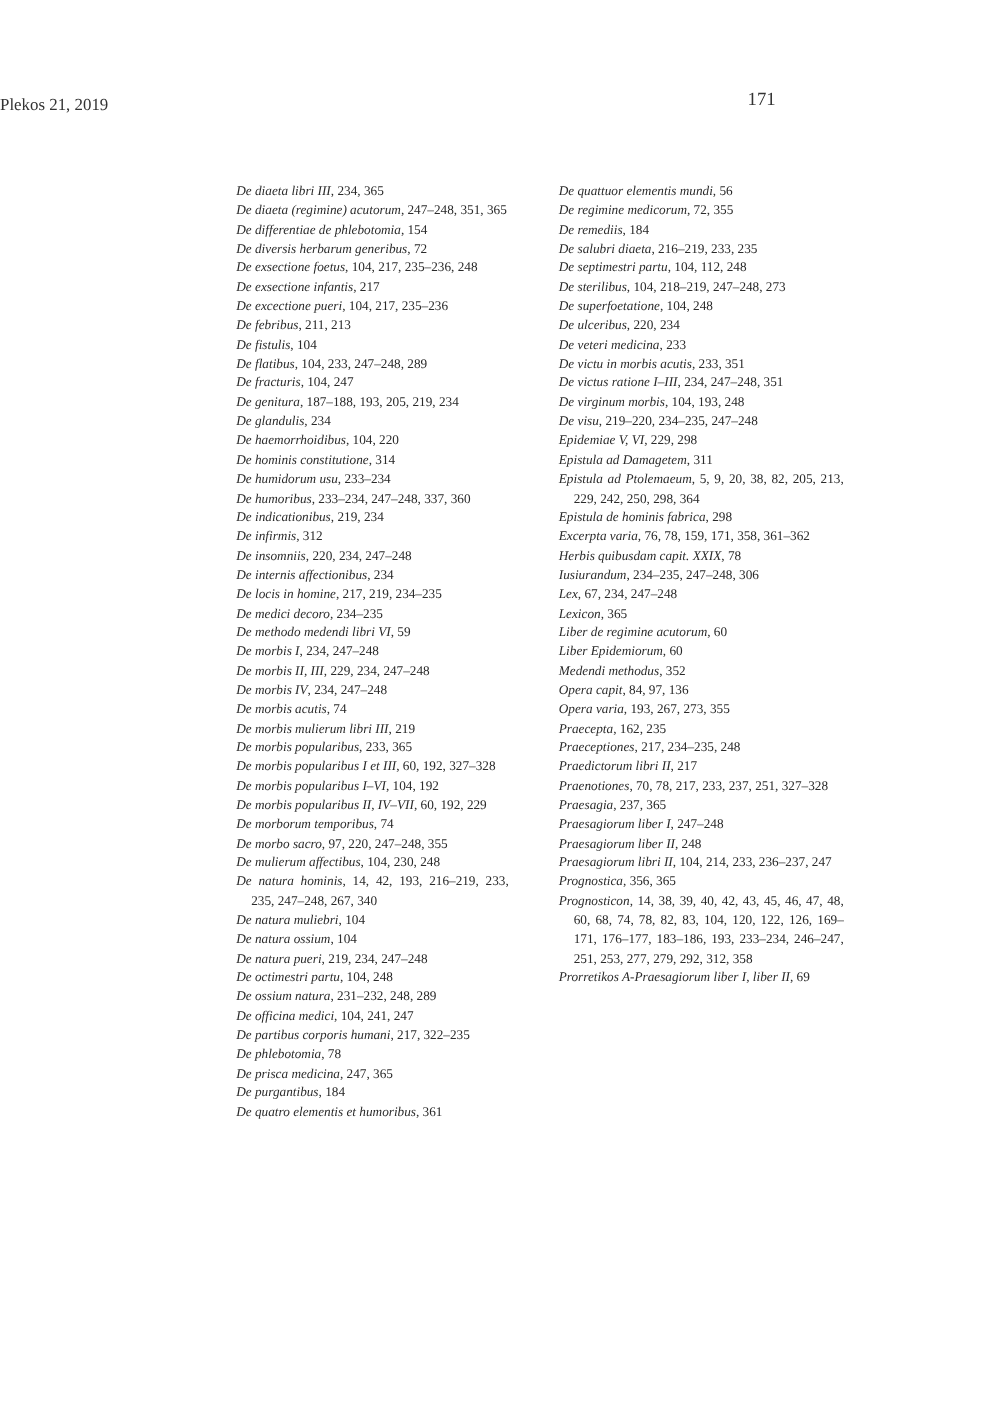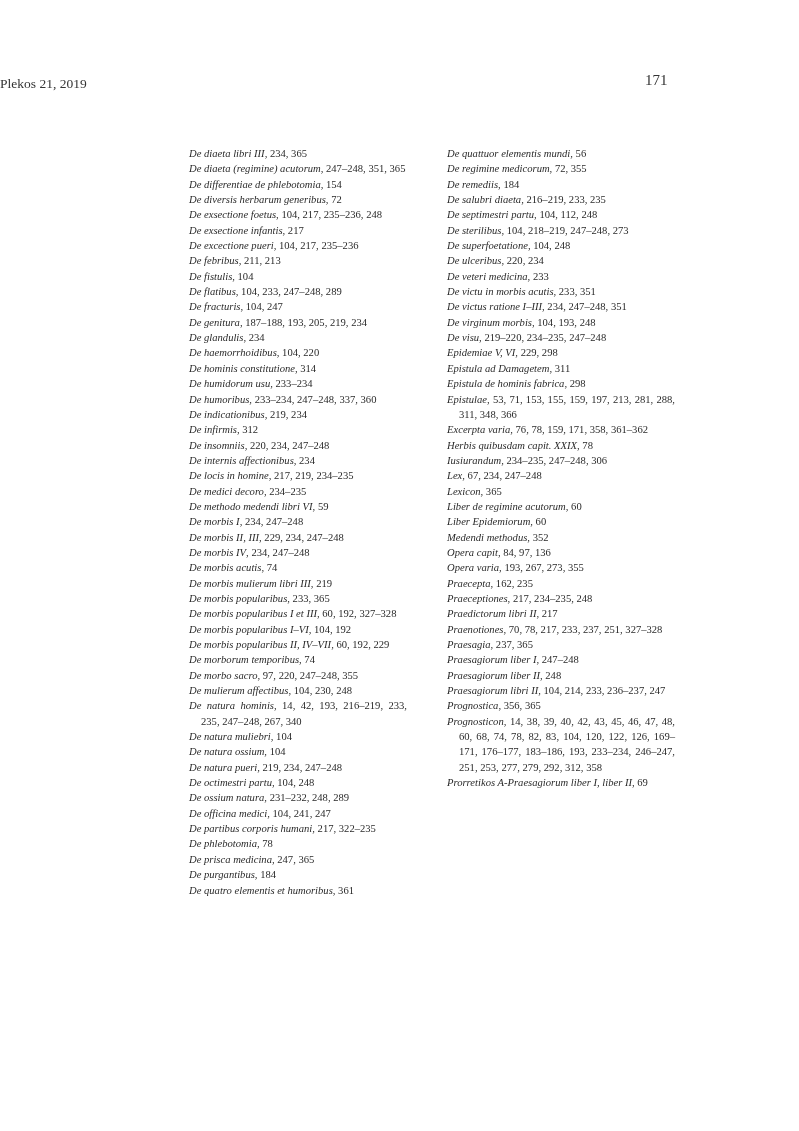--- a/index.html
+++ b/index.html
@@ -7,21 +7,21 @@
     width: 799px; height: 1131px; position: relative; overflow: hidden;
     font-family: "Liberation Serif", "DejaVu Serif", serif;
     color: #2a2a2a;
   }
   .running-head {
     position: absolute; top: 76px; left: 0; width: 724px;
     text-align: left; font-size: 13.5px; color: #333;
   }
   .page-number {
     position: absolute; top: 72px; left: 598px;
-    font-size: 15px; color: #333; margin-left: 47px;
+    font-size: 15px; color: #333;
   }
   .col {
     position: absolute; top: 146px;
     font-size: 10.6px; line-height: 15.35px;
   }
   .col-left { left: 189px; width: 218px; }
   .col-right { left: 447px; width: 228px; }
   .entry {
     padding-left: 12px; text-indent: -12px;
     text-align: justify;
@@ -93,22 +93,22 @@
     <div class="entry"><span class="title">De sterilibus</span><span class="pages">, 104, 218–219, 247–248, 273</span></div>
     <div class="entry"><span class="title">De superfoetatione</span><span class="pages">, 104, 248</span></div>
     <div class="entry"><span class="title">De ulceribus</span><span class="pages">, 220, 234</span></div>
     <div class="entry"><span class="title">De veteri medicina</span><span class="pages">, 233</span></div>
     <div class="entry"><span class="title">De victu in morbis acutis</span><span class="pages">, 233, 351</span></div>
     <div class="entry"><span class="title">De victus ratione I–III</span><span class="pages">, 234, 247–248, 351</span></div>
     <div class="entry"><span class="title">De virginum morbis</span><span class="pages">, 104, 193, 248</span></div>
     <div class="entry"><span class="title">De visu</span><span class="pages">, 219–220, 234–235, 247–248</span></div>
     <div class="entry"><span class="title">Epidemiae V, VI</span><span class="pages">, 229, 298</span></div>
     <div class="entry"><span class="title">Epistula ad Damagetem</span><span class="pages">, 311</span></div>
+    <div class="entry"><span class="title">Epistula ad Ptolemaeum</span><span class="pages">, 5, 9, 20, 38, 82, 205, 213, 229, 242, 250, 298, 364</span></div>
     <div class="entry"><span class="title">Epistula de hominis fabrica</span><span class="pages">, 298</span></div>
-    <div class="entry"><span class="title">Epistulae</span><span class="pages">, 53, 71, 153, 155, 159, 197, 213, 281, 288, 311, 348, 366</span></div>
     <div class="entry"><span class="title">Excerpta varia</span><span class="pages">, 76, 78, 159, 171, 358, 361–362</span></div>
     <div class="entry"><span class="title">Herbis quibusdam capit. XXIX</span><span class="pages">, 78</span></div>
     <div class="entry"><span class="title">Iusiurandum</span><span class="pages">, 234–235, 247–248, 306</span></div>
     <div class="entry"><span class="title">Lex</span><span class="pages">, 67, 234, 247–248</span></div>
     <div class="entry"><span class="title">Lexicon</span><span class="pages">, 365</span></div>
     <div class="entry"><span class="title">Liber de regimine acutorum</span><span class="pages">, 60</span></div>
     <div class="entry"><span class="title">Liber Epidemiorum</span><span class="pages">, 60</span></div>
     <div class="entry"><span class="title">Medendi methodus</span><span class="pages">, 352</span></div>
     <div class="entry"><span class="title">Opera capit</span><span class="pages">, 84, 97, 136</span></div>
     <div class="entry"><span class="title">Opera varia</span><span class="pages">, 193, 267, 273, 355</span></div>

